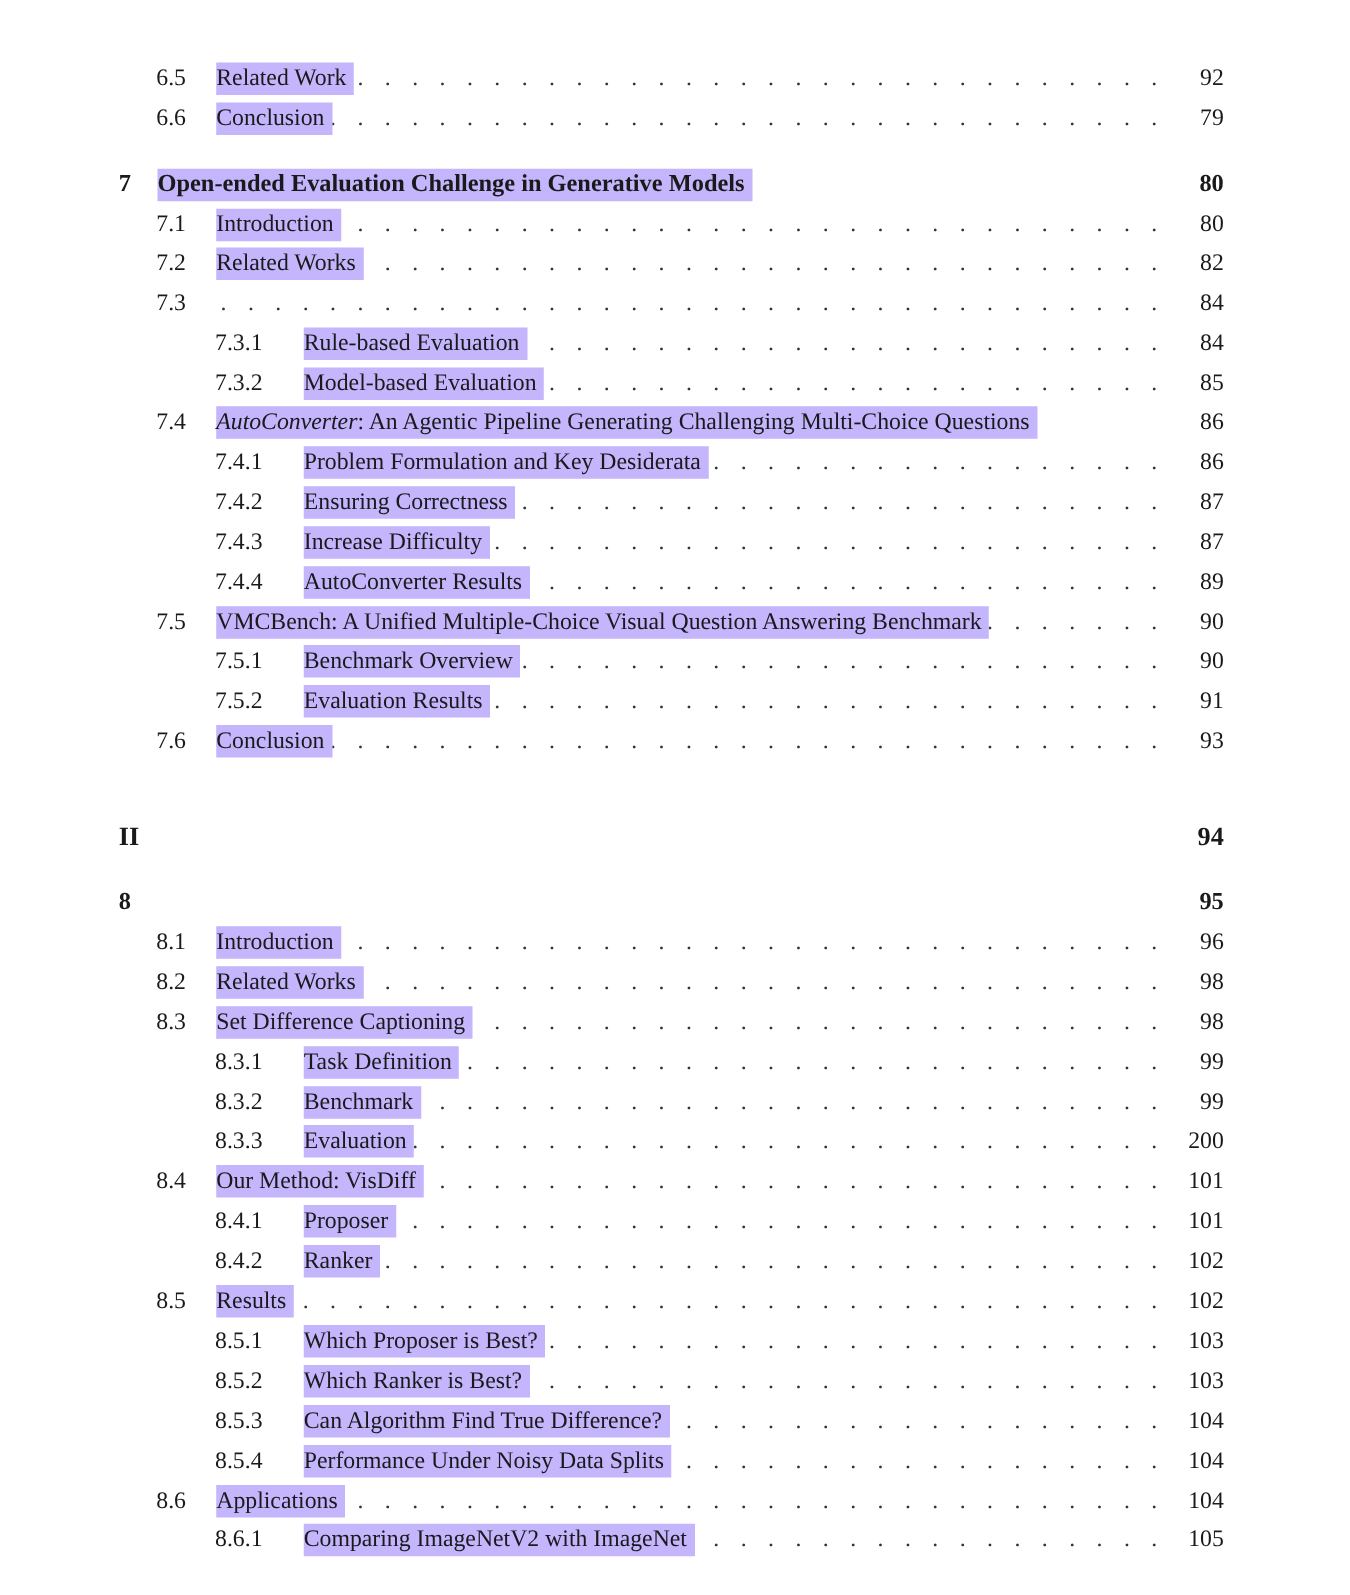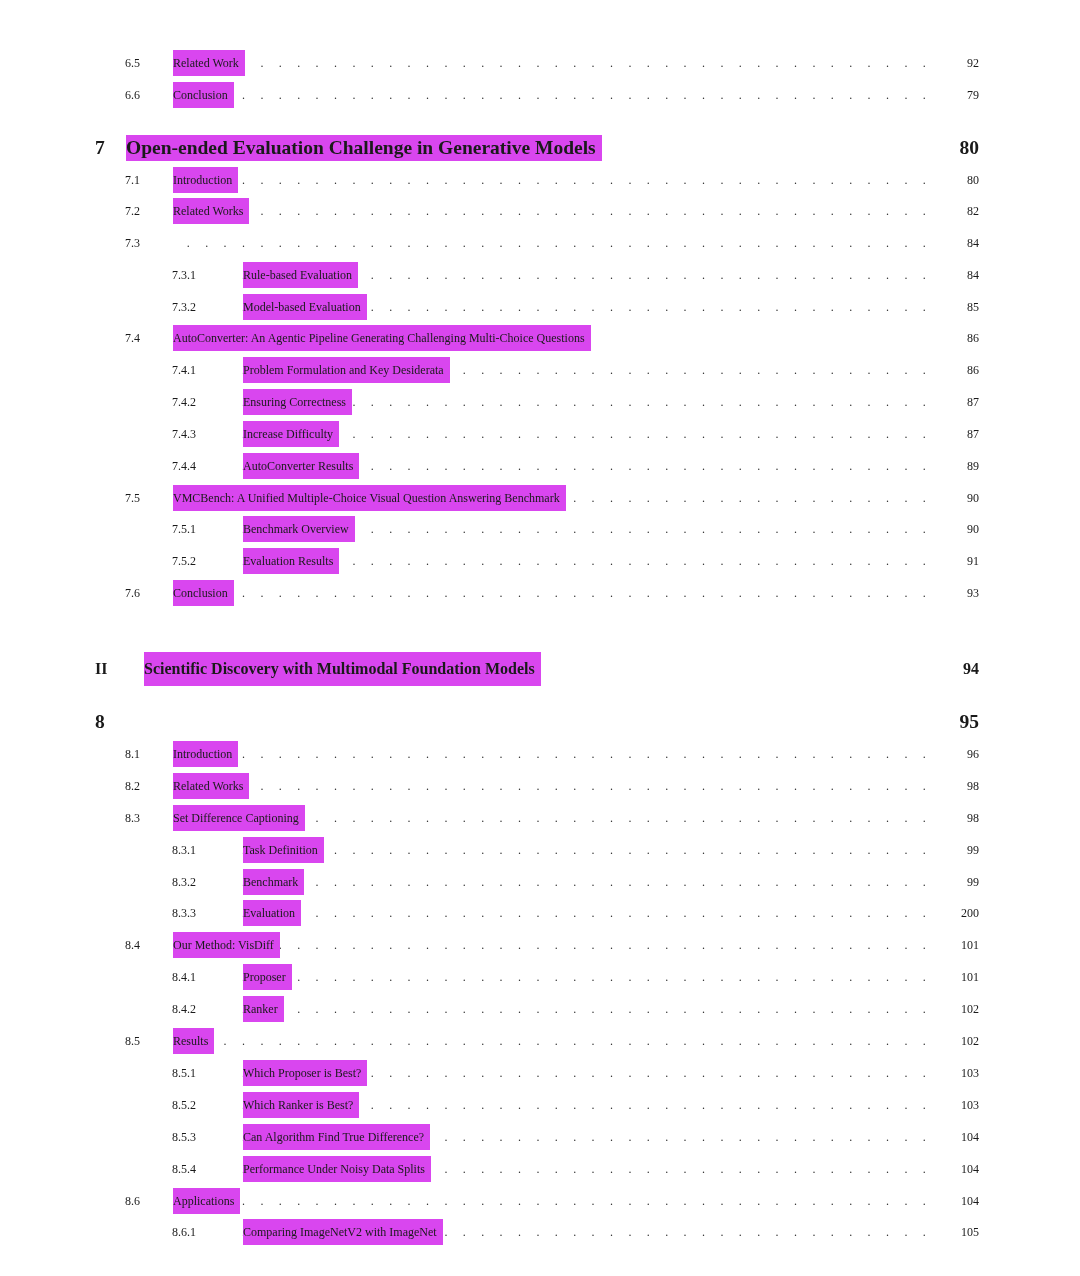--- a/index.html
+++ b/index.html
@@ -1,42 +1,42 @@
 <!DOCTYPE html>
 <html><head>
 <meta charset="utf-8">
 <style>
   html, body { margin: 0; padding: 0; background: #ffffff; }
   body { width: 1080px; height: 1276px; position: relative; overflow: hidden;
          font-family: "Liberation Serif", "DejaVu Serif", serif; color: #1a1a1a; }
   #toc { position: absolute; left: 0; top: 0; width: 1080px; }
-  .row { position: absolute; left: 0; width: 1080px; height: 26px; font-size: 12px; line-height: 26px; }
+  .row { position: absolute; left: 0; width: 1080px; height: 26px; font-size: 19px; line-height: 26px; }
   .num { position: absolute; white-space: nowrap; }
-  .title { position: absolute; white-space: nowrap; background: #d946ef; padding-right: 6px; z-index: 2; }
+  .title { position: absolute; white-space: nowrap; background: #c4b5fd; padding-right: 6px; z-index: 2; }
   .leader { position: absolute; right: 148px; height: 26px; overflow: hidden; white-space: nowrap; z-index: 1;
             letter-spacing: 0; color: #333; }
   .leader::before { content: ". . . . . . . . . . . . . . . . . . . . . . . . . . . . . . . . . . . . . . . . . . . . . . . . . . . . . . . . . . . . . . . . . . . . . . . . . . . . . . . . . . . . . . . . . . . . . . ";
                     position: absolute; right: 0; letter-spacing: 6.2px; }
   .page { position: absolute; right: 101px; text-align: right; white-space: nowrap; }
 
   .lvl1 .num { left: 125px; }
   .lvl1 .title { left: 173px; }
   .lvl1 .leader { left: 173px; }
   .lvl2 .num { left: 172px; }
   .lvl2 .title { left: 243px; }
   .lvl2 .leader { left: 238px; }
 
   .chapter { font-weight: bold; font-size: 19.5px; }
   .chapter .num { left: 95px; }
   .chapter .title { left: 126px; }
-  .part { font-weight: bold; font-size: 16px; height: 34px; line-height: 34px; }
+  .part { font-weight: bold; font-size: 21px; height: 34px; line-height: 34px; }
   .part .num { left: 95px; }
   .part .title { left: 144px; }
   .part .page { right: 101px; }
-  .ital { }
+  .ital { font-style: italic; }
 </style>
 </head>
 <body>
 
 <div id="toc">
 
   <div class="row lvl1" style="top:50px">
     <span class="num">6.5</span>
     <span class="leader"></span>
     <span class="title">Related Work</span>
@@ -133,21 +133,20 @@
   </div>
   <div class="row lvl1" style="top:580px">
     <span class="num">7.6</span>
     <span class="leader"></span>
     <span class="title">Conclusion</span>
     <span class="page">93</span>
   </div>
 
   <div class="row part" style="top:652px">
     <span class="num">II</span>
-    <span class="title">Scientific Discovery with Multimodal Foundation Models</span>
     <span class="page">94</span>
   </div>
 
   <div class="row chapter" style="top:709px">
     <span class="num">8</span>
     <span class="page">95</span>
   </div>
 
   <div class="row lvl1" style="top:741px">
     <span class="num">8.1</span>

